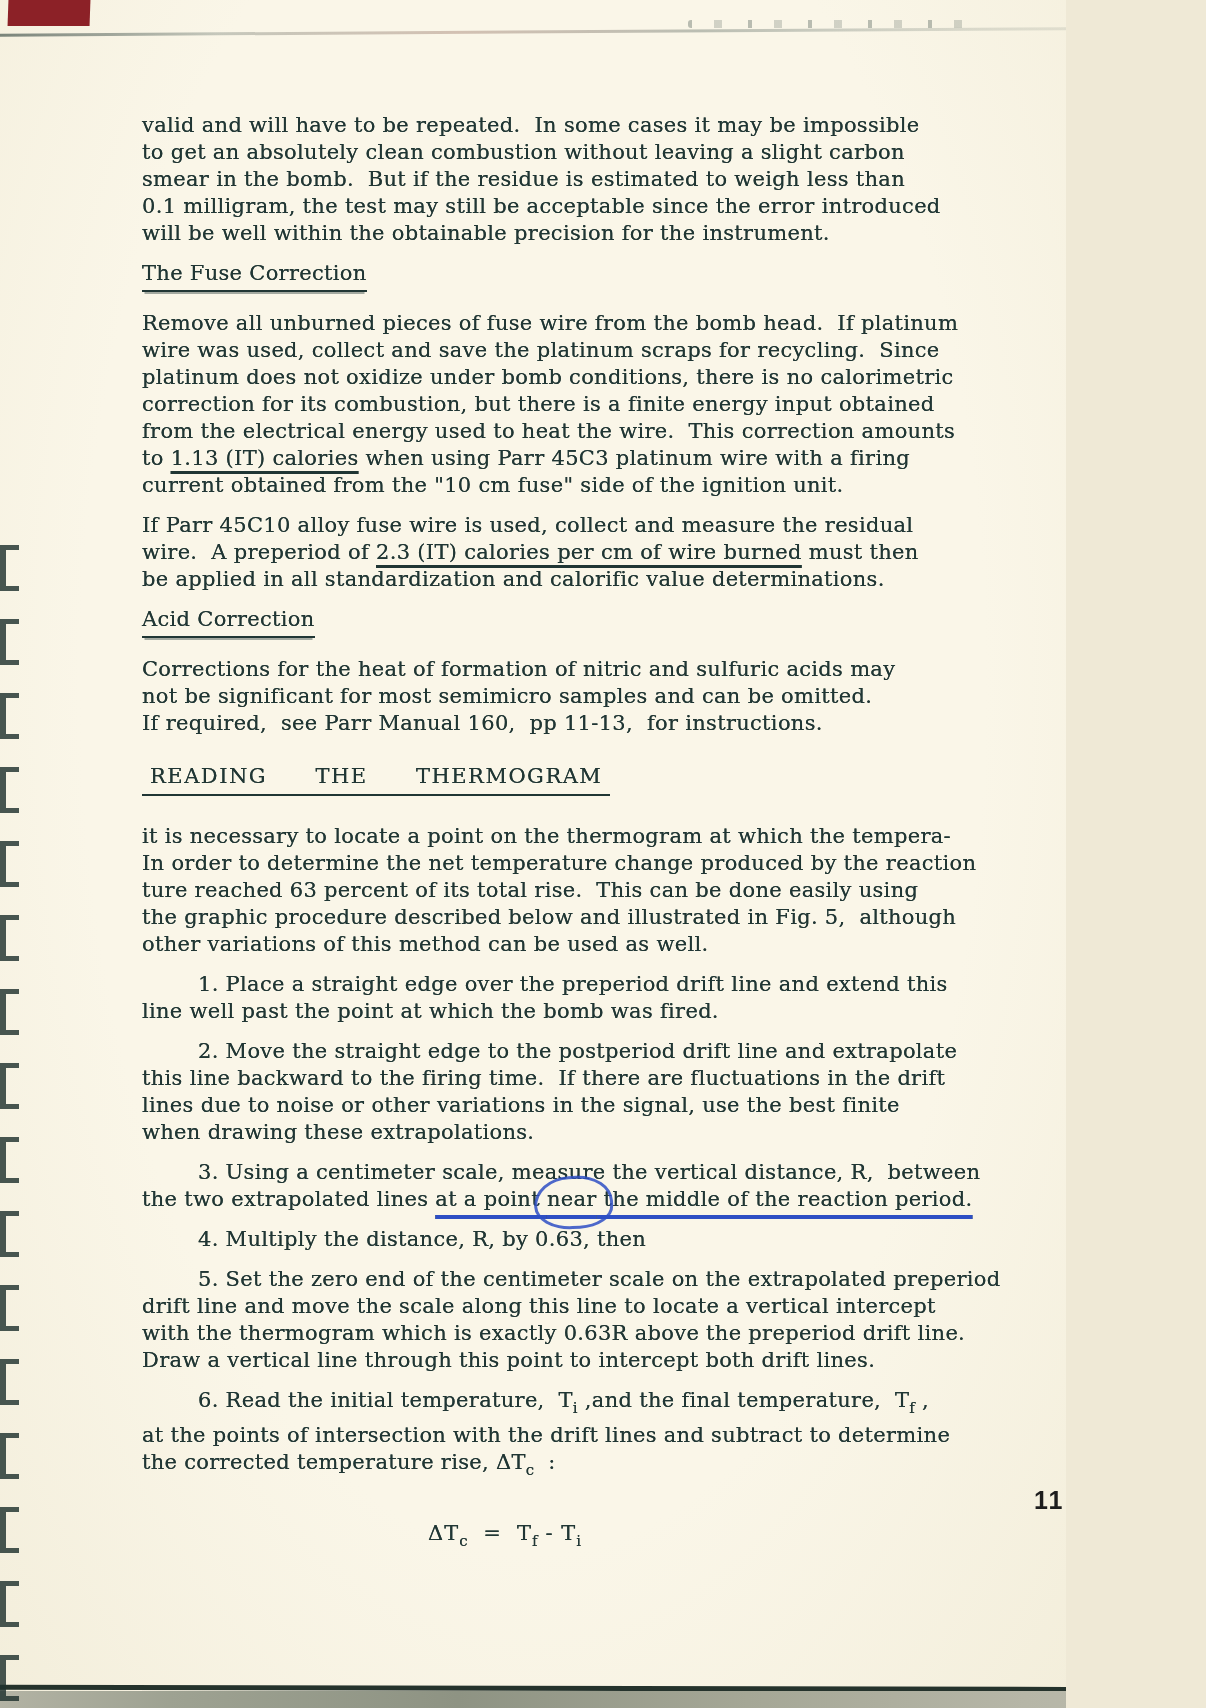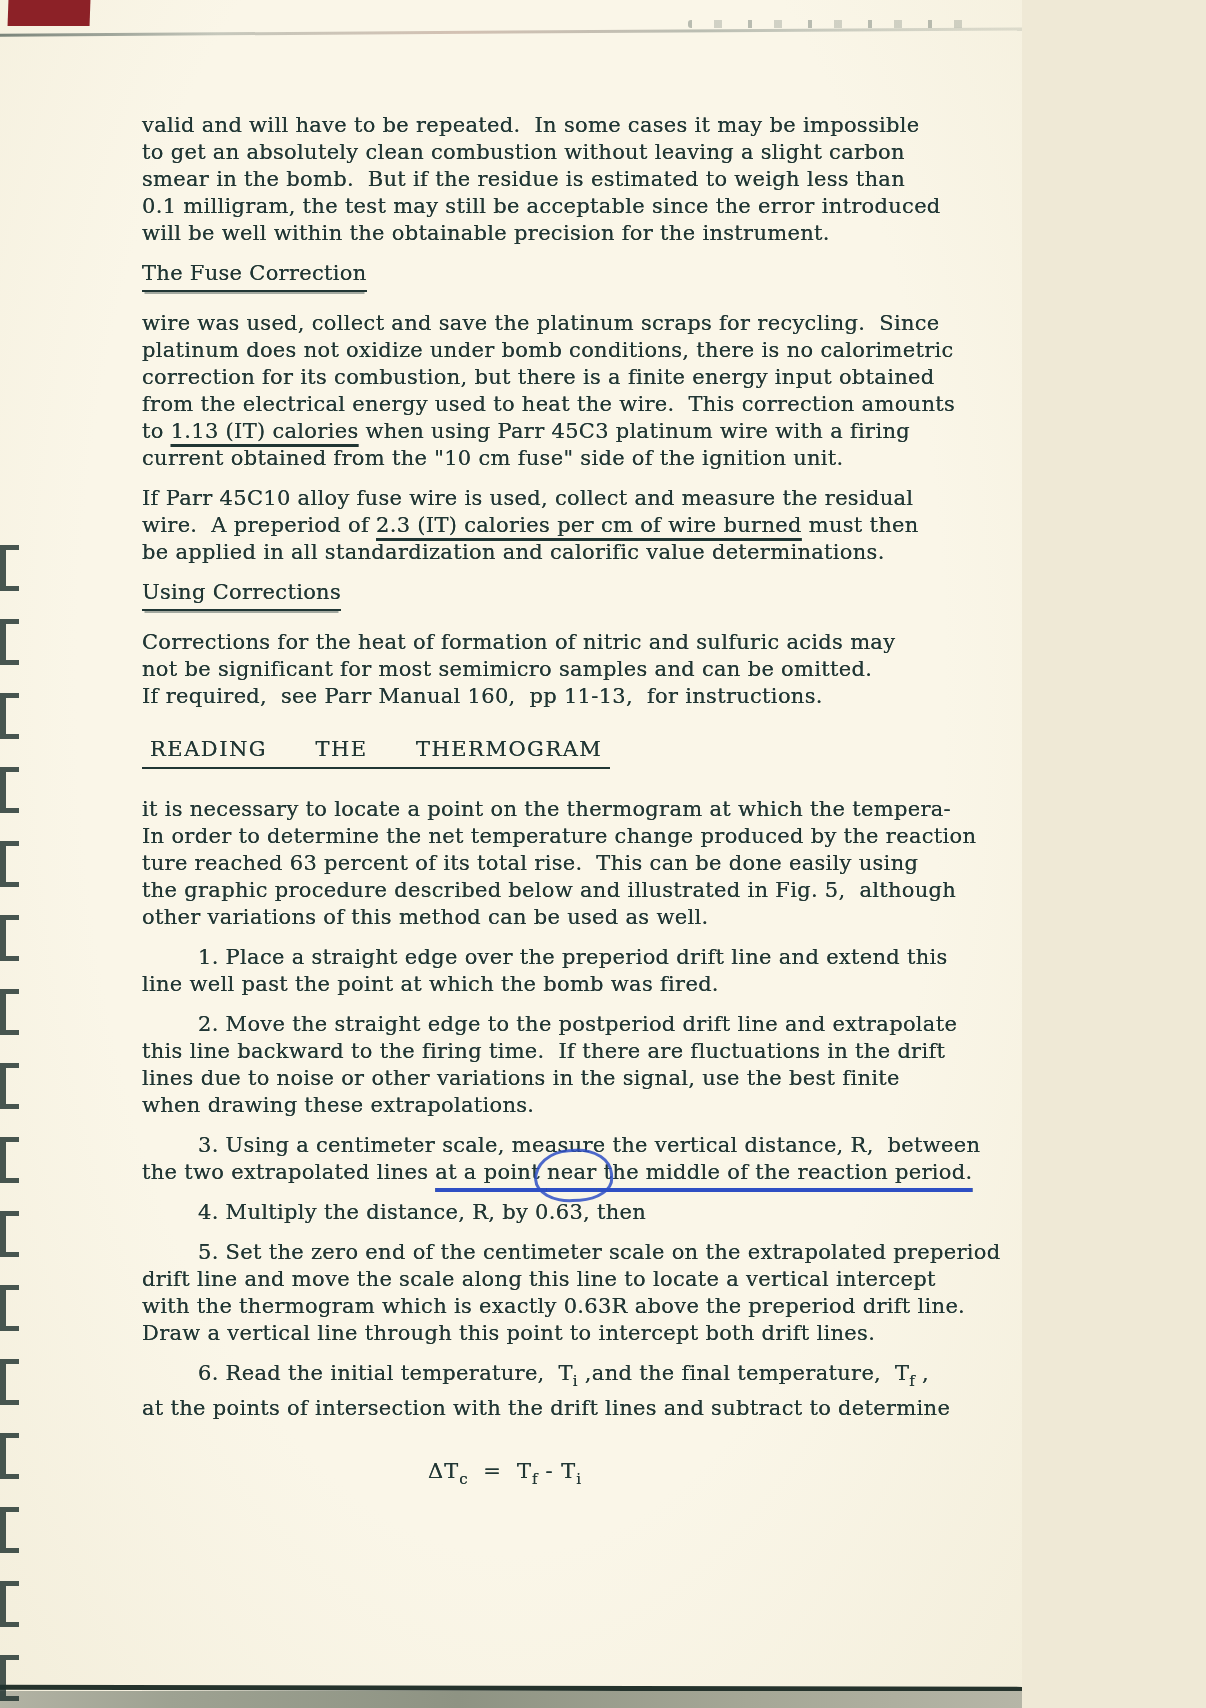--- a/index.html
+++ b/index.html
@@ -8,20 +8,21 @@
     background:#efe9d6;
     font-family:"DejaVu Serif", serif;
     overflow:hidden;
   }
   .page{
     position:relative;
     width:1022px;height:1708px;
     background:#f8f4e4;
     background-image:radial-gradient(ellipse at 50% 40%, #faf6e8 60%, #f3eedb 100%);
     overflow:hidden;
+    padding-left:44px;
   }
   
   .corner-red{
     position:absolute;left:8px;top:0;width:82px;height:26px;
     background:#8c2127;transform:skewX(-2deg);
   }
   .top-line{
     position:absolute;left:0;top:30px;width:1206px;height:3px;
     background:linear-gradient(90deg,
       rgba(40,60,55,.60) 0%, rgba(40,60,55,.25) 18%,
@@ -117,34 +118,35 @@
         <div class="line"><span class="seg">valid and will have to be repeated.  In some cases it may be impossible</span></div>
         <div class="line"><span class="seg">to get an absolutely clean combustion without leaving a slight carbon</span></div>
         <div class="line"><span class="seg">smear in the bomb.  But if the residue is estimated to weigh less than</span></div>
         <div class="line"><span class="seg">0.1 milligram, the test may still be acceptable since the error introduced</span></div>
         <div class="line"><span class="seg">will be well within the obtainable precision for the instrument.</span></div>
       </div>
       <div class="block heading">
         <div class="line"><span class="seg">The Fuse Correction</span></div>
       </div>
       <div class="block paragraph">
+        <div class="line"><span class="seg">Remove all unburned pieces of fuse wire from the bomb head.  If platinum</span></div>
         <div class="line"><span class="seg">wire was used, collect and save the platinum scraps for recycling.  Since</span></div>
         <div class="line"><span class="seg">platinum does not oxidize under bomb conditions, there is no calorimetric</span></div>
         <div class="line"><span class="seg">correction for its combustion, but there is a finite energy input obtained</span></div>
         <div class="line"><span class="seg">from the electrical energy used to heat the wire.  This correction amounts</span></div>
         <div class="line"><span class="seg">to </span><span class="seg u">1.13 (IT) calories</span><span class="seg"> when using Parr 45C3 platinum wire with a firing</span></div>
         <div class="line"><span class="seg">current obtained from the "10 cm fuse" side of the ignition unit.</span></div>
       </div>
       <div class="block paragraph">
         <div class="line"><span class="seg">If Parr 45C10 alloy fuse wire is used, collect and measure the residual</span></div>
         <div class="line"><span class="seg">wire.  A preperiod of </span><span class="seg u">2.3 (IT) calories per cm of wire burned</span><span class="seg"> must then</span></div>
         <div class="line"><span class="seg">be applied in all standardization and calorific value determinations.</span></div>
       </div>
       <div class="block heading">
-        <div class="line"><span class="seg">Using Corrections</span></div>
+        <div class="line"><span class="seg">Acid Correction</span></div>
       </div>
       <div class="block paragraph">
         <div class="line"><span class="seg">Corrections for the heat of formation of nitric and sulfuric acids may</span></div>
         <div class="line"><span class="seg">not be significant for most semimicro samples and can be omitted.</span></div>
         <div class="line"><span class="seg">If required,  see Parr Manual 160,  pp 11-13,  for instructions.</span></div>
       </div>
       <div class="block heading-centered">
         <div class="line"><span class="seg">READING  THE  THERMOGRAM</span></div>
       </div>
       <div class="block paragraph">
@@ -173,20 +175,21 @@
       </div>
       <div class="block step">
         <div class="line"><span class="seg">5. Set the zero end of the centimeter scale on the extrapolated preperiod</span></div>
         <div class="line"><span class="seg">drift line and move the scale along this line to locate a vertical intercept</span></div>
         <div class="line"><span class="seg">with the thermogram which is exactly 0.63R above the preperiod drift line.</span></div>
         <div class="line"><span class="seg">Draw a vertical line through this point to intercept both drift lines.</span></div>
       </div>
       <div class="block step">
         <div class="line"><span class="seg">6. Read the initial temperature,  T</span><span class="seg sub">i</span><span class="seg"> ,and the final temperature,  T</span><span class="seg sub">f</span><span class="seg"> ,</span></div>
         <div class="line"><span class="seg">at the points of intersection with the drift lines and subtract to determine</span></div>
+        <div class="line"><span class="seg">the corrected temperature rise, ΔT</span><span class="seg sub">c</span><span class="seg">  :</span></div>
       </div>
       <div class="block formula">
         <div class="line"><span class="seg">ΔT</span><span class="seg sub">c</span><span class="seg">  =  T</span><span class="seg sub">f</span><span class="seg"> - T</span><span class="seg sub">i</span></div>
       </div>
     </div>
 
   <div class="page-number">11</div>
 
   <div class="bottom-rule"></div>
   <div class="bottom-strip"></div>

